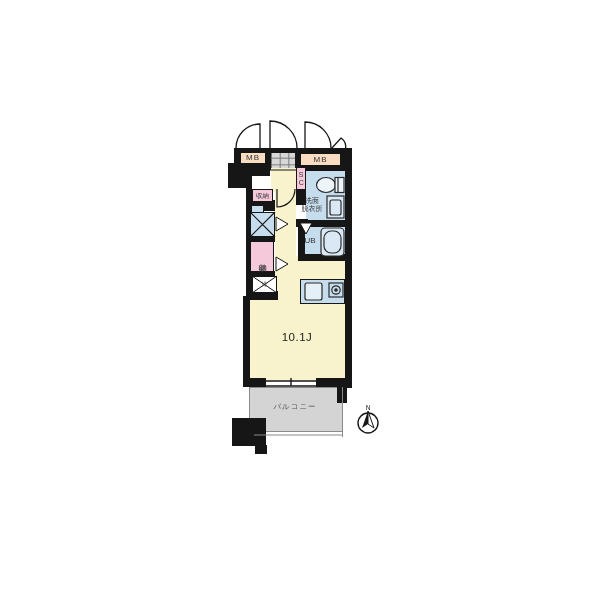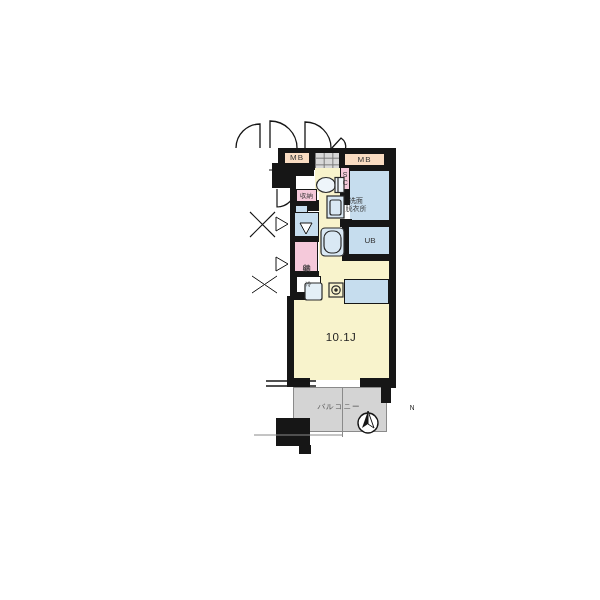--- a/index.html
+++ b/index.html
@@ -1,18 +1,18 @@
 <!DOCTYPE html>
 <html style="--wall: #161616; --room-yellow: #f8f3cc; --wet-area-blue: #c6ddee; --closet-pink: #f5c9da; --meter-box-peach: #f9dcc2; --tile-gray: #d8d8d8; --balcony-gray: #d4d4d4; --watermark-gray: #c9c9c9;"><head>
 <meta charset="utf-8">
 <style>
   html,body{margin:0;padding:0;background:#fff;}
   #canvas{position:relative;width:600px;height:600px;background:#ffffff;overflow:hidden;
           font-family:"Liberation Sans",sans-serif;}
-  .region,.wall,.box,.label{position:absolute;box-sizing:border-box;margin-left:44px;}
+  .region,.wall,.box,.label{position:absolute;box-sizing:border-box;}
   .wall{background:var(--wall,#161616);}
   .yellow{background:var(--room-yellow,#f8f3cc);}
   .blue{background:var(--wet-area-blue,#c6ddee);}
   .pink{background:var(--closet-pink,#f5c9da);border:1px solid var(--wall,#161616);}
   .peach{background:var(--meter-box-peach,#f9dcc2);border:1px solid var(--wall,#161616);}
   .graybal{background:var(--balcony-gray,#d4d4d4);border:1px solid #8a8a8a;}
   .tiles{background-color:var(--tile-gray,#d8d8d8);
          background-image:linear-gradient(#777 1px,transparent 1px),
                           linear-gradient(90deg,#777 1px,transparent 1px);
          background-size:8.7px 6.7px;border:1px solid var(--wall,#161616);}
@@ -132,21 +132,21 @@
       <polygon points="368,411 362,428 368,424" fill="#161616"></polygon>
       <polygon points="368,411 374,428 368,424" fill="#ffffff" stroke="#161616" stroke-width="1"></polygon>
     </g>
   </svg>
 
   <div class="label z50" style="left:240px;top:154px;width:26px;font-size:8px;letter-spacing:1px;">MB</div>
   <div class="label z50" style="left:300px;top:156px;width:41px;font-size:8px;letter-spacing:1px;">MB</div>
   <div class="label vtext z50" style="left:297px;top:169px;height:20px;font-size:7px;">SC</div>
   <div class="label z50" style="left:299px;top:197px;width:26px;font-size:7px;">洗面</div>
   <div class="label z50" style="left:299px;top:205px;width:26px;font-size:7px;">脱衣所</div>
-  <div class="label z50" style="left:317px;top:237px;width:18px;font-size:8px;">UB</div>
+  <div class="label z50" style="left:301px;top:237px;width:18px;font-size:8px;">UB</div>
   <div class="label z50" style="left:252px;top:192px;width:21px;font-size:6.5px;">収納</div>
   <div class="label vtext z50" style="left:257px;top:246px;height:24px;font-size:8px;">収納</div>
   <div class="label z50" style="left:254px;top:281px;width:21px;font-size:6px;">冷</div>
   <div class="label z50" style="left:267px;top:331px;width:60px;font-size:11.5px;color:#222;letter-spacing:0.5px;">10.1J</div>
   <div class="label z50" style="left:262px;top:403px;width:66px;font-size:7.5px;color:#555;letter-spacing:1px;">バルコニー</div>
   <div class="label z50" style="left:362px;top:404px;width:12px;font-size:6.5px;color:#161616;">N</div>
 
 </div>
 
 </body></html>

